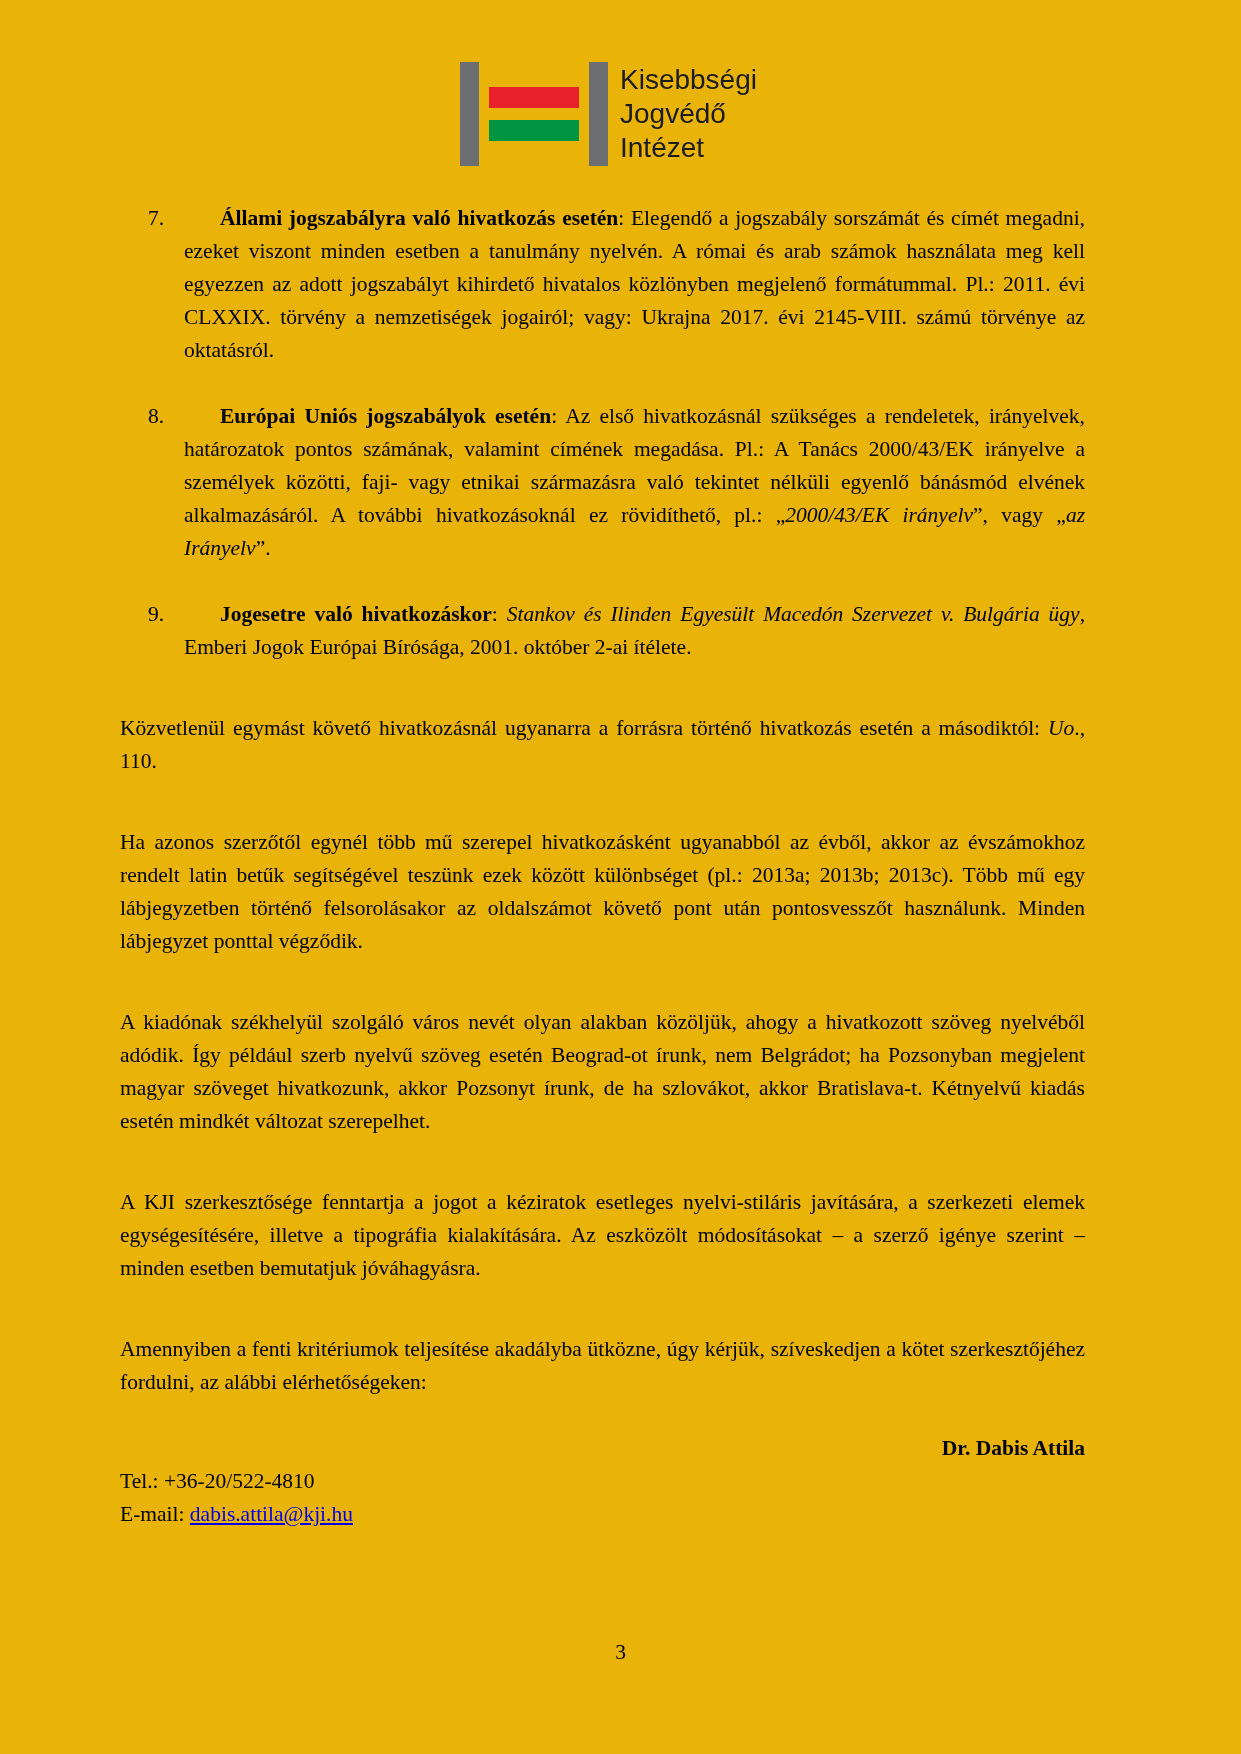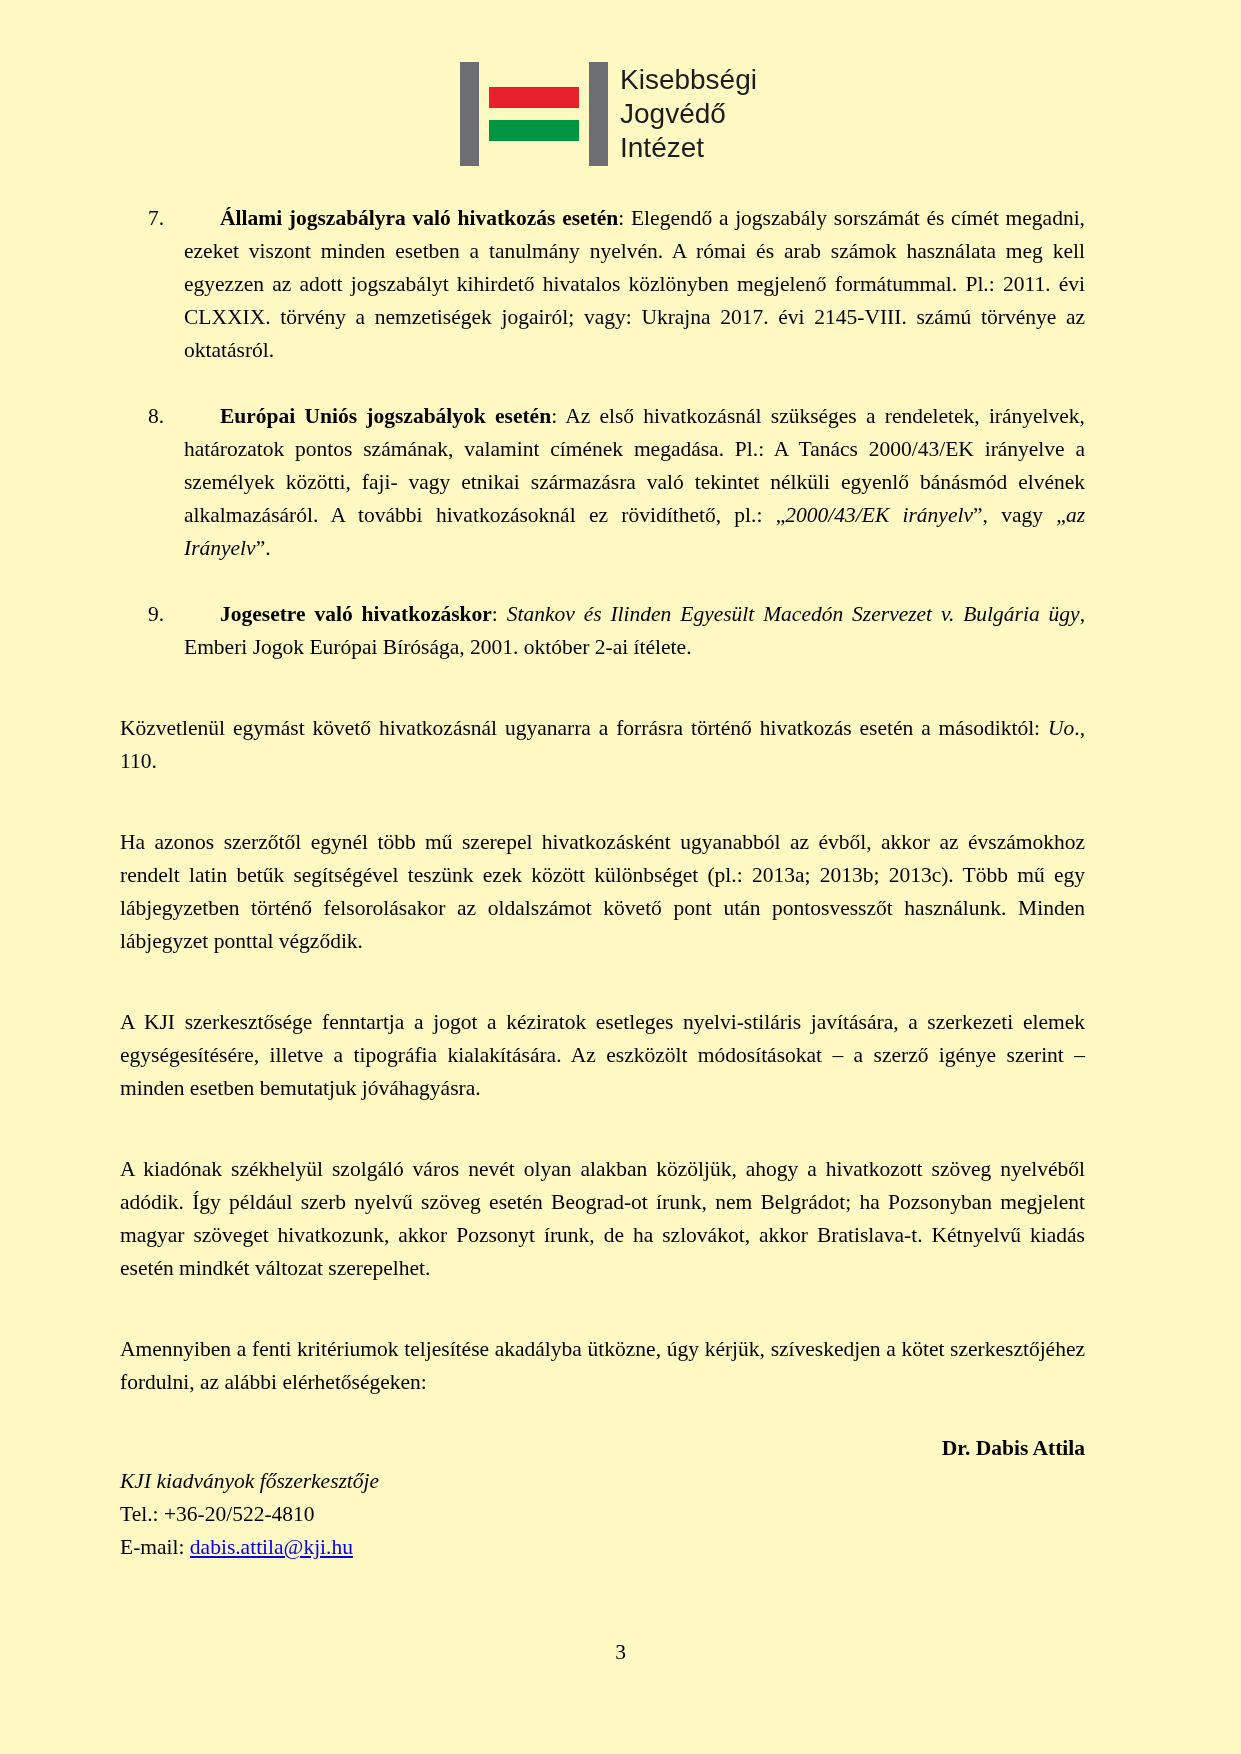--- a/index.html
+++ b/index.html
@@ -1,21 +1,21 @@
 <!DOCTYPE html>
 <html lang="hu" style="--logo-gray: #6d6e71; --logo-red: #e8202a; --logo-green: #009540; --link-color: #0000ee;"><head>
 <meta charset="utf-8">
 <style>
   * { margin:0; padding:0; box-sizing:border-box; }
   html,body { background:#ffffff; }
   .page {
     position:relative;
     width:1241px; height:1754px;
     margin:0 auto;
-    background:#fef9c3;
+    background:#eab308;
     font-family:"Liberation Serif", serif;
     font-size:21.5px;
     line-height:33px;
     color:#000000;
     overflow:hidden;
   }
   .content { padding:62px 156px 0 120px; }
 
   
   .logo { display:flex; margin-left:340px; margin-bottom:36px; height:104px; }
@@ -86,27 +86,26 @@
       <div class="doc-body"><span class="b">Európai Uniós jogszabályok esetén</span><span>: Az első hivatkozásnál szükséges a rendeletek, irányelvek, határozatok pontos számának, valamint címének megadása. Pl.: A Tanács 2000/43/EK irányelve a személyek közötti, faji- vagy etnikai származásra való tekintet nélküli egyenlő bánásmód elvének alkalmazásáról. A további hivatkozásoknál ez rövidíthető, pl.: „</span><span class="i">2000/43/EK irányelv</span><span>”, vagy „</span><span class="i">az Irányelv</span><span>”.</span></div>
     </div>
 
     <div class="doc-list-item">
       <div class="doc-num">9.</div>
       <div class="doc-body"><span class="b">Jogesetre való hivatkozáskor</span><span>: </span><span class="i">Stankov és Ilinden Egyesült Macedón Szervezet v. Bulgária ügy</span><span>, Emberi Jogok Európai Bírósága, 2001. október 2-ai ítélete.</span></div>
     </div>
 
     <div class="para"><span>Közvetlenül egymást követő hivatkozásnál ugyanarra a forrásra történő hivatkozás esetén a másodiktól: </span><span class="i">Uo</span><span>., 110.</span></div>
     <div class="para"><span>Ha azonos szerzőtől egynél több mű szerepel hivatkozásként ugyanabból az évből, akkor az évszámokhoz rendelt latin betűk segítségével teszünk ezek között különbséget (pl.: 2013a; 2013b; 2013c). Több mű egy lábjegyzetben történő felsorolásakor az oldalszámot követő pont után pontosvesszőt használunk. Minden lábjegyzet ponttal végződik.</span></div>
+    <div class="para"><span>A kiadónak székhelyül szolgáló város nevét olyan alakban közöljük, ahogy a hivatkozott szöveg nyelvéből adódik. Így például szerb nyelvű szöveg esetén Beograd-ot írunk, nem Belgrádot; ha Pozsonyban megjelent magyar szöveget hivatkozunk, akkor Pozsonyt írunk, de ha szlovákot, akkor Bratislava-t. Kétnyelvű kiadás esetén mindkét változat szerepelhet.</span></div>
     <div class="para"><span>A KJI szerkesztősége fenntartja a jogot a kéziratok esetleges nyelvi-stiláris javítására, a szerkezeti elemek egységesítésére, illetve a tipográfia kialakítására. Az eszközölt módosításokat – a szerző igénye szerint – minden esetben bemutatjuk jóváhagyásra.</span></div>
-    <div class="para"><span>A kiadónak székhelyül szolgáló város nevét olyan alakban közöljük, ahogy a hivatkozott szöveg nyelvéből adódik. Így például szerb nyelvű szöveg esetén Beograd-ot írunk, nem Belgrádot; ha Pozsonyban megjelent magyar szöveget hivatkozunk, akkor Pozsonyt írunk, de ha szlovákot, akkor Bratislava-t. Kétnyelvű kiadás esetén mindkét változat szerepelhet.</span></div>
     <div class="para"><span>Amennyiben a fenti kritériumok teljesítése akadályba ütközne, úgy kérjük, szíveskedjen a kötet szerkesztőjéhez fordulni, az alábbi elérhetőségeken:</span></div>
 
     <div class="contact">
       <div class="contact-name">Dr. Dabis Attila</div>
-      <div class="contact-role">KJI kiadványok főszerkesztője</div>
       <div><span>Tel.: </span><span>+36-20/522-4810</span></div>
       <div><span>E-mail: </span><a class="email-link">dabis.attila@kji.hu</a></div>
     </div>
 
   </div>
 
   <div class="footer">
     <span>3</span>
   </div>
 </div>

